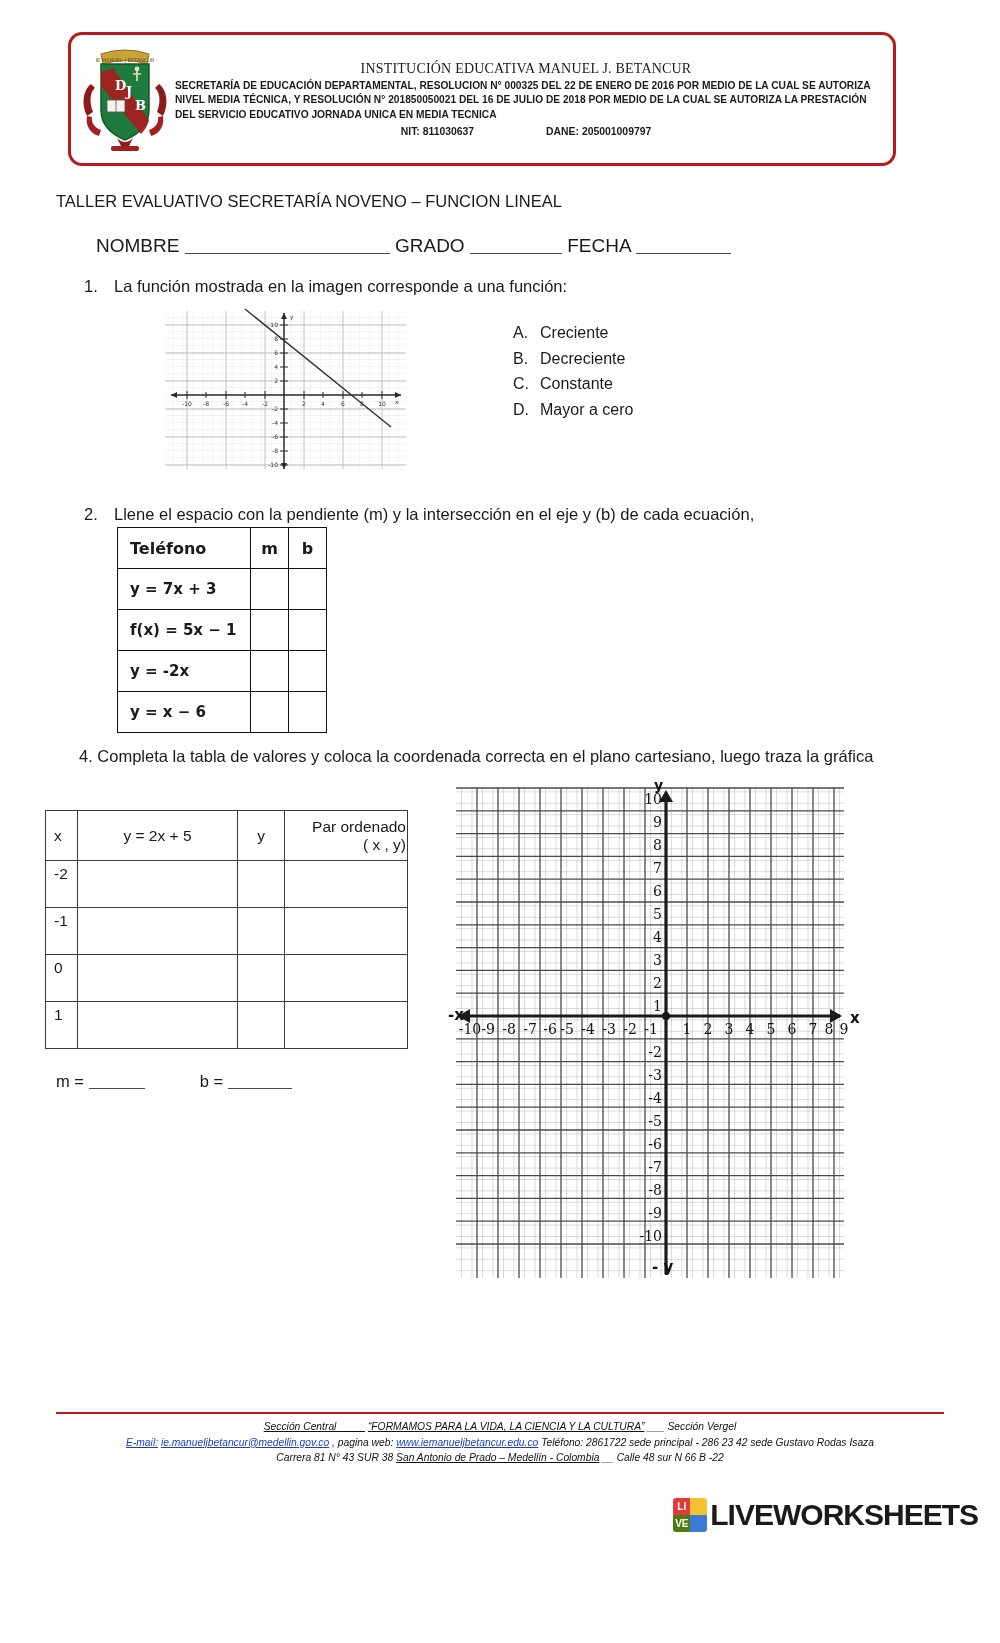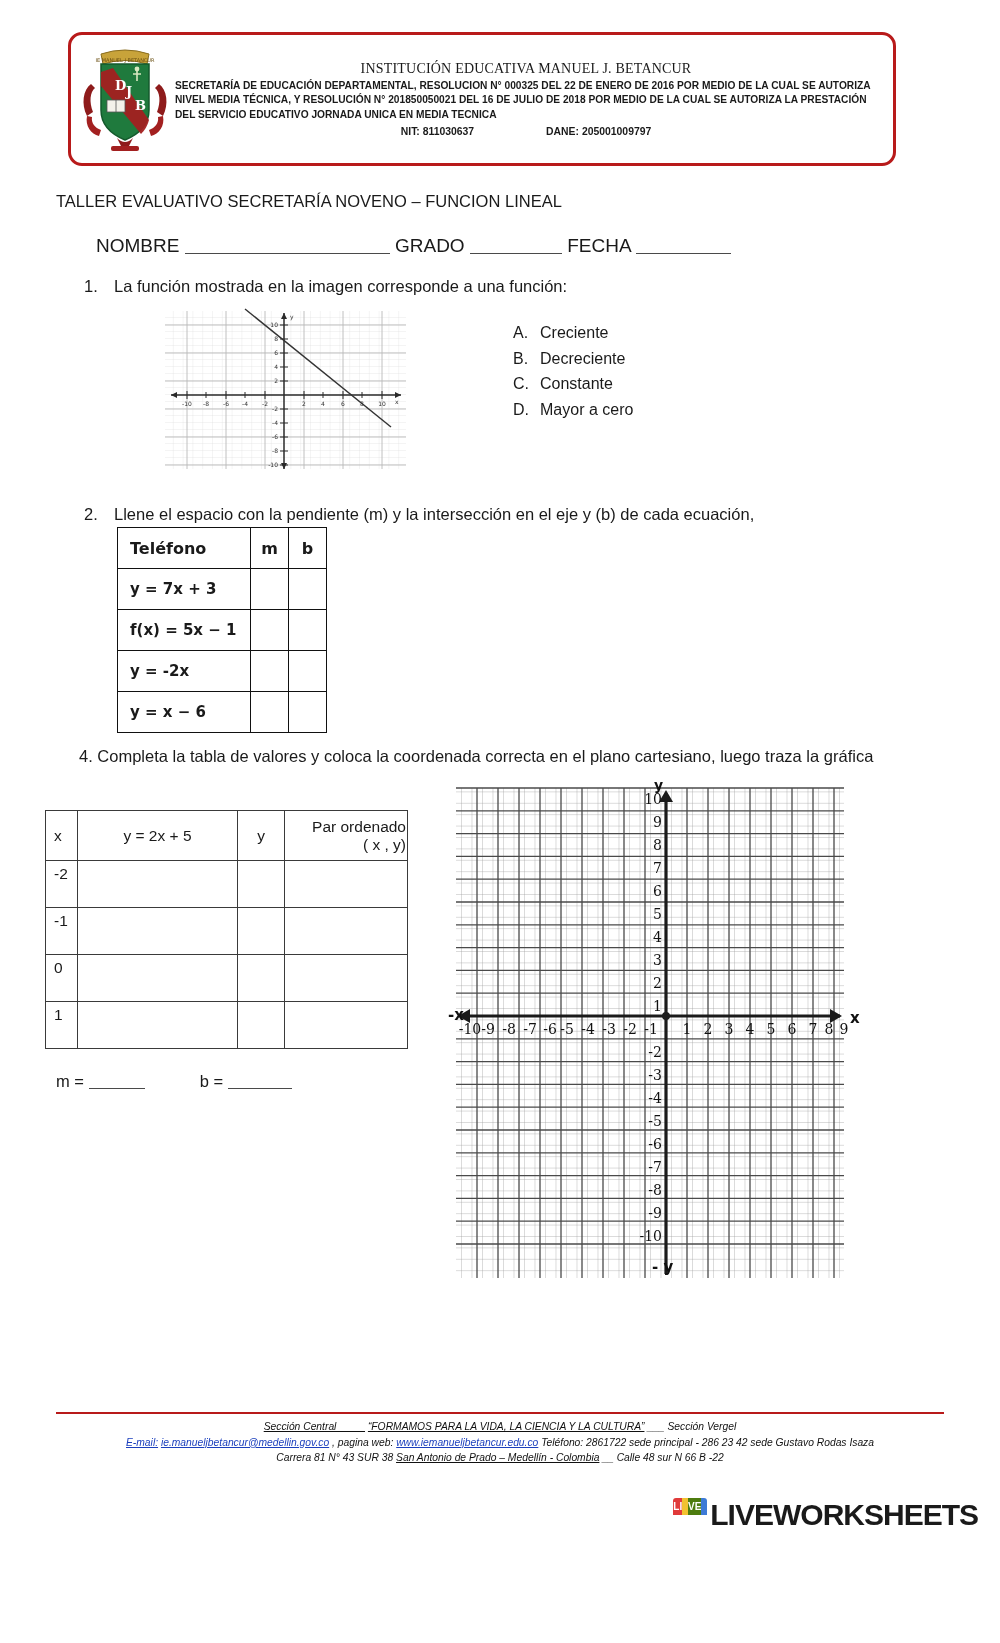--- a/index.html
+++ b/index.html
@@ -66,21 +66,21 @@
 
   
   .footrule{ position:absolute; left:56px; top:1412px; width:888px; height:2px; background:#b81a1a; }
   .footer{ position:absolute; left:56px; top:1419px; width:888px; text-align:center;
            font-size:10.3px; font-style:italic; line-height:15.5px; color:#111; }
   .footer .lnk{ color:#1b3fbd; text-decoration:underline; }
   .footer .u{ text-decoration:underline;margin-top:32px; }
 
   
   .lw{ position:absolute; right:22px; top:1498px; display:flex; align-items:center; }
-  .lw-mark{ width:34px; height:34px; display:grid; grid-template-columns:1fr 1fr 1fr 1fr; grid-template-rows:1fr 1fr;
+  .lw-mark{ width:34px; height:34px; display:grid; grid-template-columns:1fr 1fr; grid-template-rows:1fr 1fr;
             border-radius:3px; overflow:hidden; margin-right:3px; }
   .lw-mark div{ display:flex; align-items:center; justify-content:center; color:#fff; font-size:10px; font-weight:bold; }
   .lw-word{ font-size:30px; font-weight:bold; letter-spacing:-1px; color:#1a1a1a; }
 </style>
 </head>
 <body>
 
 <div class="header-box">
   <div class="crest">
     <svg viewBox="0 0 96 122" width="96" height="122" aria-hidden="true">

